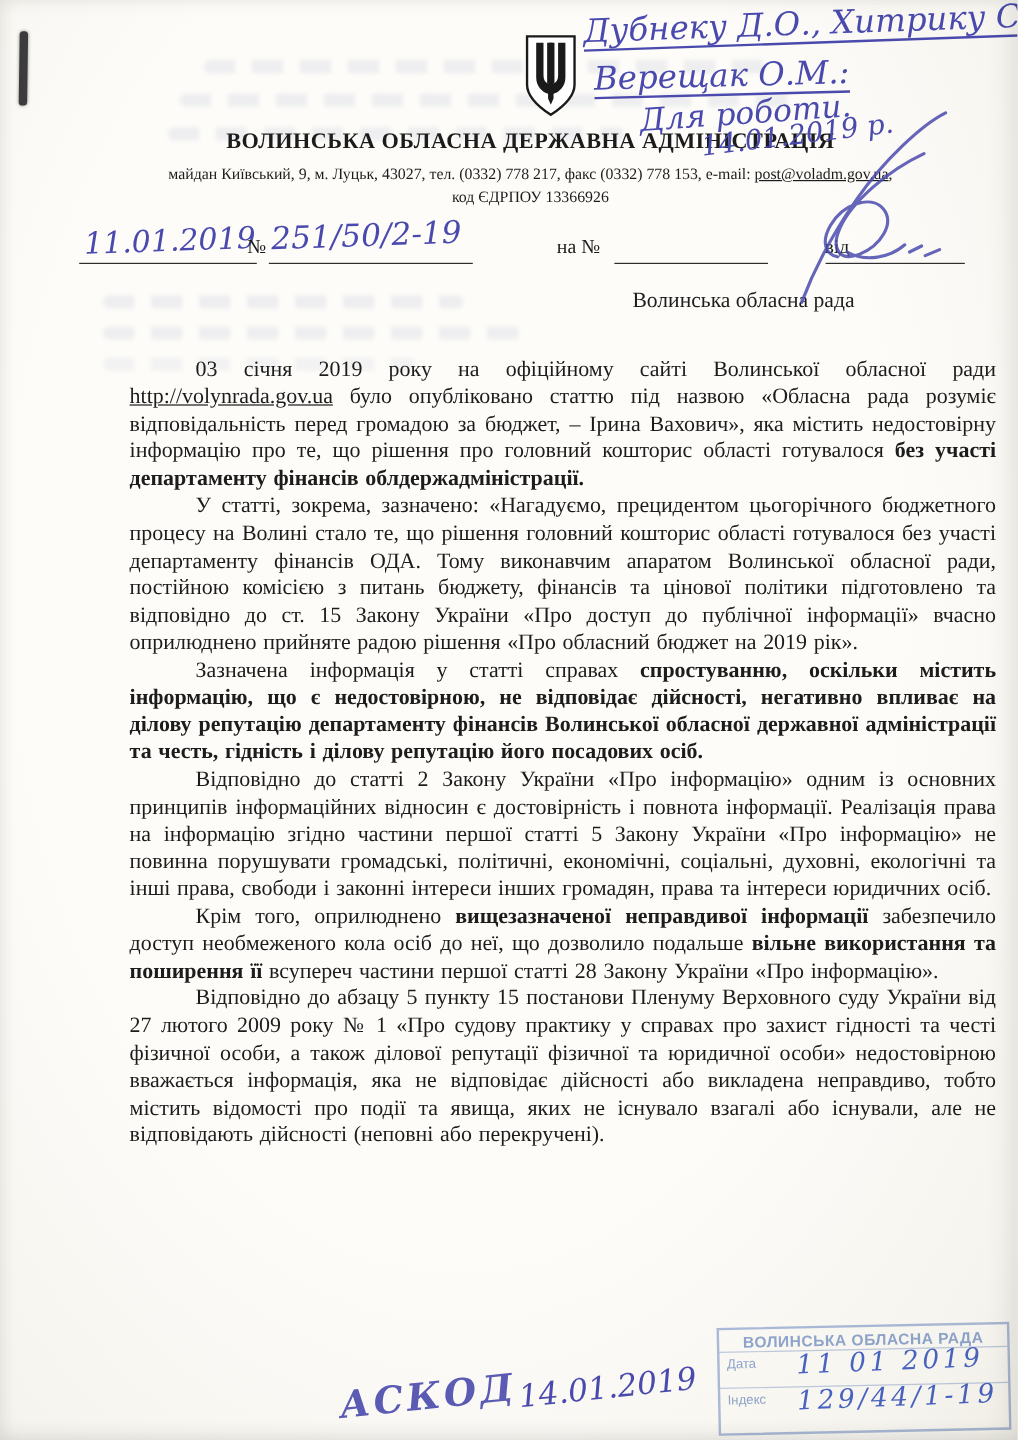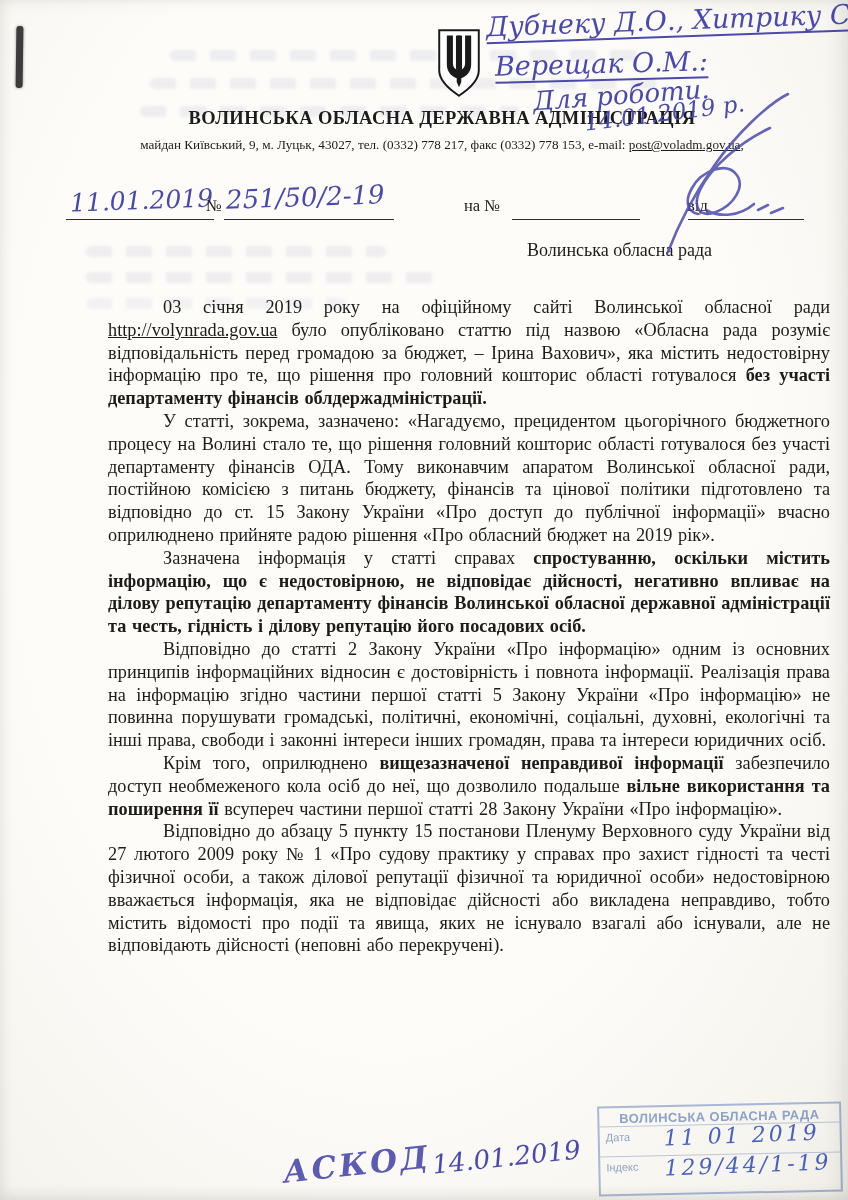--- a/index.html
+++ b/index.html
@@ -79,20 +79,21 @@
     <path d="M26,10 h8 v45 h-8 Z" fill="#1a1a1a"></path>
   </svg>
 
   <div class="hw u hw-l1">Дубнеку Д.О., Хитрику С.Й.,</div>
   <div class="hw u hw-l2">Верещак О.М.:</div>
   <div class="hw hw-l3">Для роботи.</div>
   <div class="hw hw-l4">14.01.2019 р.</div>
 
   <div class="lh lh-title">ВОЛИНСЬКА ОБЛАСНА ДЕРЖАВНА АДМІНІСТРАЦІЯ</div>
   <div class="lh lh-addr"><span>майдан Київський, 9, м. Луцьк, 43027, тел. (0332) 778 217, факс (0332) 778 153, e-mail: </span><span class="email">post@voladm.gov.ua</span><span>,</span></div>
+  <div class="lh lh-edrpou">код ЄДРПОУ 13366926</div>
 
   <div class="hw hw-date">11.01.2019</div>
   <div class="blank" style="left:66px; top:219px; width:148px;"></div>
   <div class="ref-lbl" style="left:206px; top:196px;">№</div>
   <div class="hw hw-num">251/50/2-19</div>
   <div class="blank" style="left:224px; top:219px; width:170px;"></div>
   <div class="ref-lbl" style="left:464px; top:196px;text-align:center;">на №</div>
   <div class="blank" style="left:512px; top:219px; width:128px;"></div>
   <div class="ref-lbl" style="left:652px; top:196px;margin-left:35px;">від</div>
   <div class="blank" style="left:688px; top:219px; width:116px;"></div>

